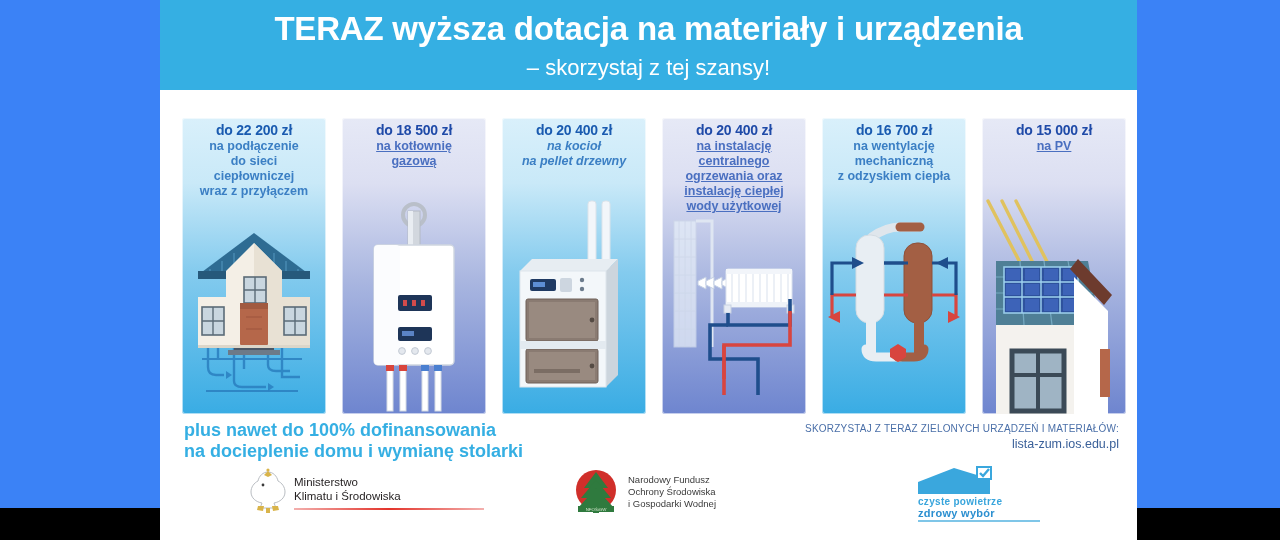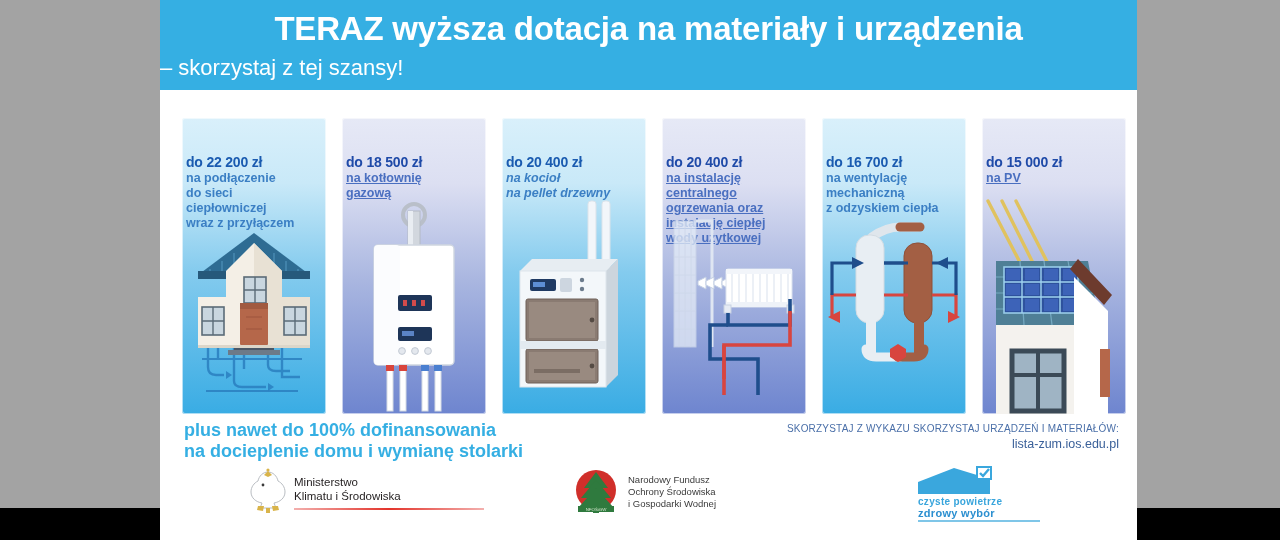--- a/index.html
+++ b/index.html
@@ -1,40 +1,40 @@
 <!DOCTYPE html>
 <html><head>
 <meta charset="utf-8">
 <style>
   html,body{margin:0;padding:0;background:#000;}
   body{width:1280px;height:540px;overflow:hidden;font-family:"Liberation Sans",sans-serif;}
-  .stage{position:relative;width:1280px;height:508px;background:#a3a3a3;}
+  .stage{position:relative;width:1280px;height:508px;background:#3b82f6;}
   .poster{position:absolute;left:160px;top:0;width:977px;height:540px;background:#fff;overflow:hidden;}
 
   
   .header{position:absolute;left:0;top:0;width:977px;height:90px;background:#35afe3;}
   .header .h1{position:absolute;left:0;top:10px;width:977px;text-align:center;color:#fff;
     font-size:33px;font-weight:bold;letter-spacing:-.2px;line-height:38px;}
-  .header .h2{position:absolute;left:0;top:56px;width:977px;color:#fff;
+  .header .h2{position:absolute;left:0;top:56px;width:977px;text-align:center;color:#fff;
     font-size:22px;font-weight:normal;line-height:24px;}
 
   
   .cards{position:absolute;left:14px;top:118px;width:960px;height:296px;}
   .card{position:absolute;top:0;width:144px;height:296px;border-radius:3px;overflow:hidden;
     box-shadow:0 0 0 1px rgba(255,255,255,.6) inset;}
   .card.c1{left:8px;}
   .card.c2{left:168px;}
   .card.c3{left:328px;}
   .card.c4{left:488px;}
   .card.c5{left:648px;}
   .card.c6{left:808px;}
   .tint-cyan{background:linear-gradient(180deg,#d9f0fb 0%,#c9e9f8 22%,#84cbee 52%,#39ace4 100%);}
   .tint-lav{background:linear-gradient(180deg,#e6e9f6 0%,#dcdff2 22%,#a9b6e0 55%,#6e85cf 100%);}
-  .card .cap{position:absolute;left:4px;top:5px;width:136px;text-align:left;color:#1f63b0;
-    font-size:12.5px;line-height:15px;margin-top:32px;}
+  .card .cap{position:absolute;left:4px;top:5px;width:136px;text-align:center;color:#1f63b0;
+    font-size:12.5px;line-height:15px;}
   .card .cap .amt{display:block;font-weight:bold;font-size:14px;letter-spacing:-.2px;
     color:#1a5bb0;margin-bottom:1px;}
   .card .cap .desc{display:block;font-weight:600;color:#3b7fc4;}
   .card.tint-lav .cap .amt{color:#1f4aa8;}
   .card.tint-lav .cap .desc{color:#4a6fc0;text-decoration:underline;}
   .art{position:absolute;left:0;bottom:0;width:144px;height:215px;}
 
   
   .plus{position:absolute;left:24px;top:420px;width:420px;color:#35afe3;font-size:18px;
     font-weight:bold;line-height:21px;}
@@ -409,21 +409,21 @@
         </div>
       </div>
     </div>
 
     <div class="plus">
       <div>plus nawet do 100% dofinansowania</div>
       <div class="ln2">na docieplenie domu i wymianę stolarki</div>
     </div>
 
     <div class="listinfo">
-      <div class="l1">SKORZYSTAJ Z WYKAZU SKORZYSTAJ URZĄDZEŃ I MATERIAŁÓW:</div>
+      <div class="l1">SKORZYSTAJ Z TERAZ ZIELONYCH URZĄDZEŃ I MATERIAŁÓW:</div>
       <div class="l2">lista-zum.ios.edu.pl</div>
     </div>
 
     <div class="logos">
 
       <div class="logo mk">
         <svg width="44" height="50" viewBox="0 0 44 50">
           <g fill="#ffffff" stroke="#b9bdc2" stroke-width="1">
             <path d="M22 6 C17 6 13 10 12 15 C8 17 5 21 5 26 C5 32 10 36 16 37 L14 42 L30 42 L28 37 C34 36 39 32 39 26 C39 21 36 17 32 15 C31 10 27 6 22 6 Z"></path>
           </g>

